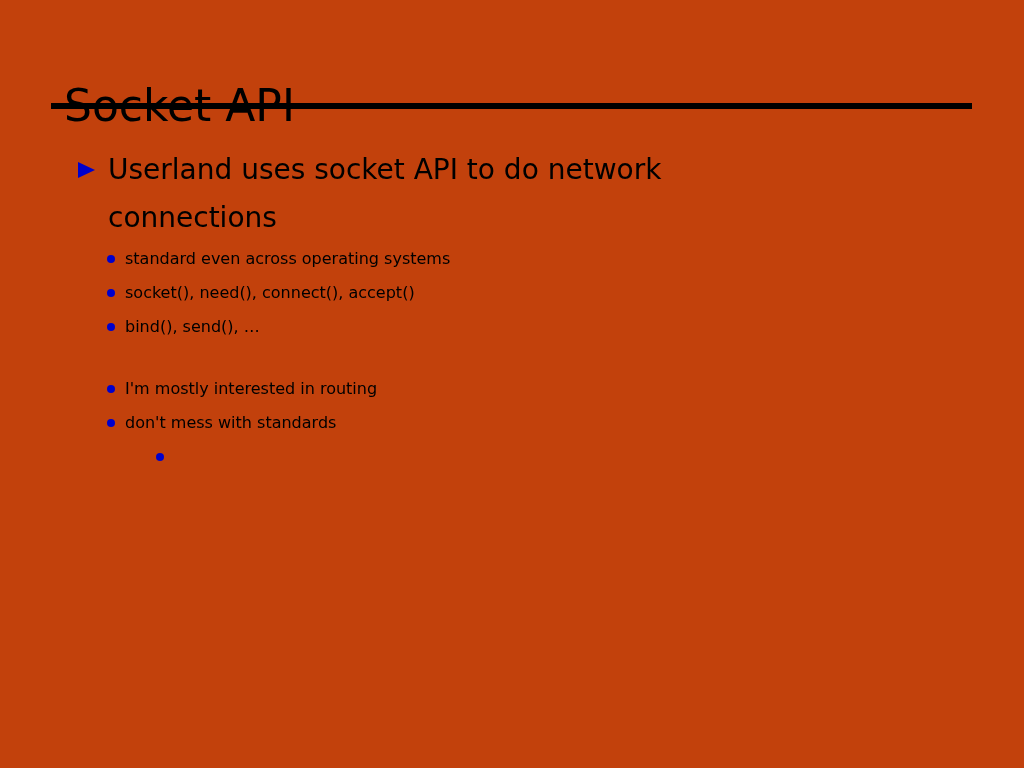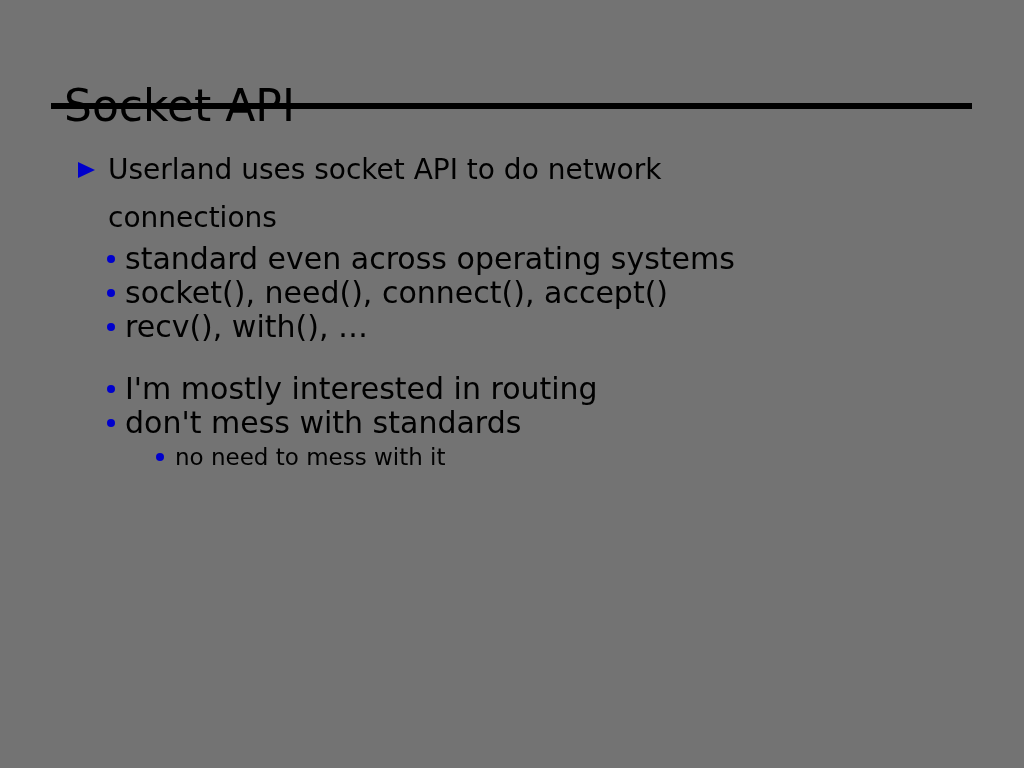--- a/index.html
+++ b/index.html
@@ -14,21 +14,21 @@
     position: relative;
     overflow: hidden;
     font-family: "DejaVu Sans", "Liberation Sans", sans-serif;
     color: #000000;
     -webkit-font-smoothing: antialiased;
   }
 
   .slide {
     position: absolute;
     inset: 0;
-    background: #737373;
+    background: #c2410c;
   }
 
   
   .slide-title {
     position: absolute;
     left: 64px;
     top: 52px;
     font-size: 44px;
     line-height: 50px;
     font-weight: normal;
@@ -78,21 +78,21 @@
     border-bottom: 8.5px solid transparent;
   }
   .lvl1 .txt {
     display: block;
     max-width: 700px;
   }
 
   
   .lvl2 {
     padding-left: 125px;
-    font-size: 30px;
+    font-size: 16px;
     line-height: 34px;
     color: #000000;
     min-height: 34px;
   }
   .lvl2 .marker {
     position: absolute;
     left: 107px;
     top: 13px;
     width: 8px;
     height: 8px;
@@ -142,35 +142,34 @@
       <div class="lvl lvl2">
         <span class="marker"></span>
         <span class="txt">standard even across operating systems</span>
       </div>
       <div class="lvl lvl2">
         <span class="marker"></span>
         <span class="txt">socket(), need(), connect(), accept()</span>
       </div>
       <div class="lvl lvl2">
         <span class="marker"></span>
-        <span class="txt">recv(), with(), …</span>
+        <span class="txt">bind(), send(), …</span>
       </div>
     </div>
 
     <div class="group-gap"></div>
 
     <div class="group">
       <div class="lvl lvl2">
         <span class="marker"></span>
         <span class="txt">I'm mostly interested in routing</span>
       </div>
       <div class="lvl lvl2">
         <span class="marker"></span>
         <span class="txt">don't mess with standards</span>
       </div>
       <div class="lvl lvl3">
         <span class="marker"></span>
-        <span class="txt">no need to mess with it</span>
       </div>
     </div>
 
   </div>
 </div>
 
 </body></html>

